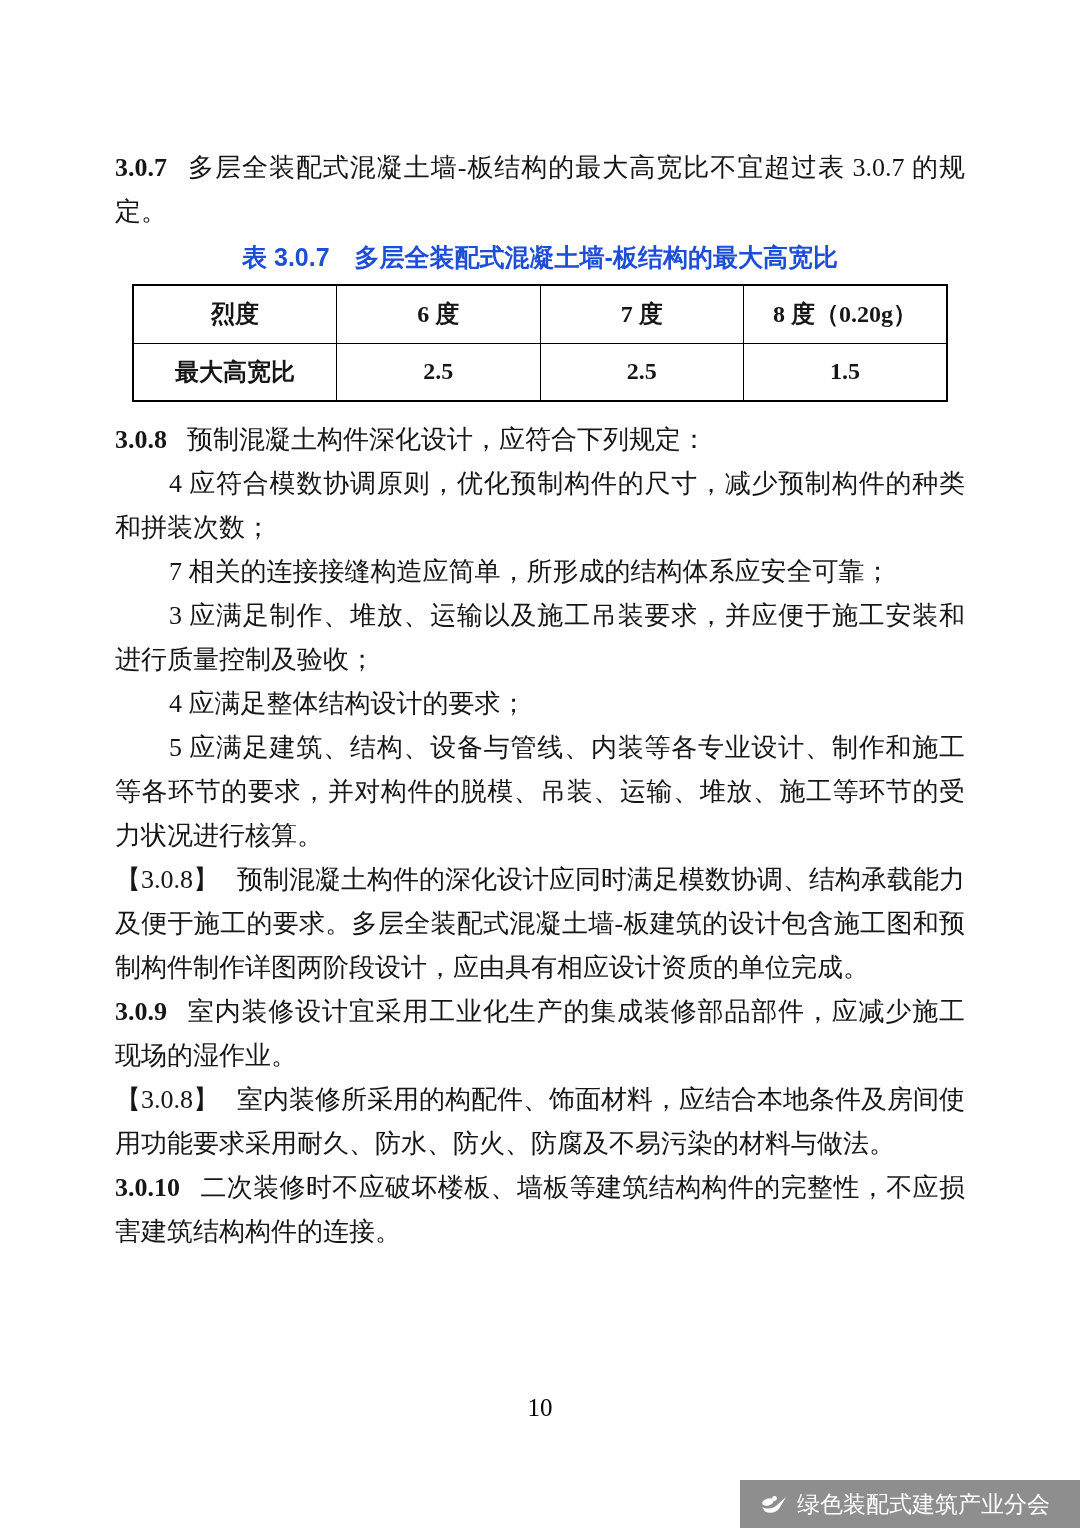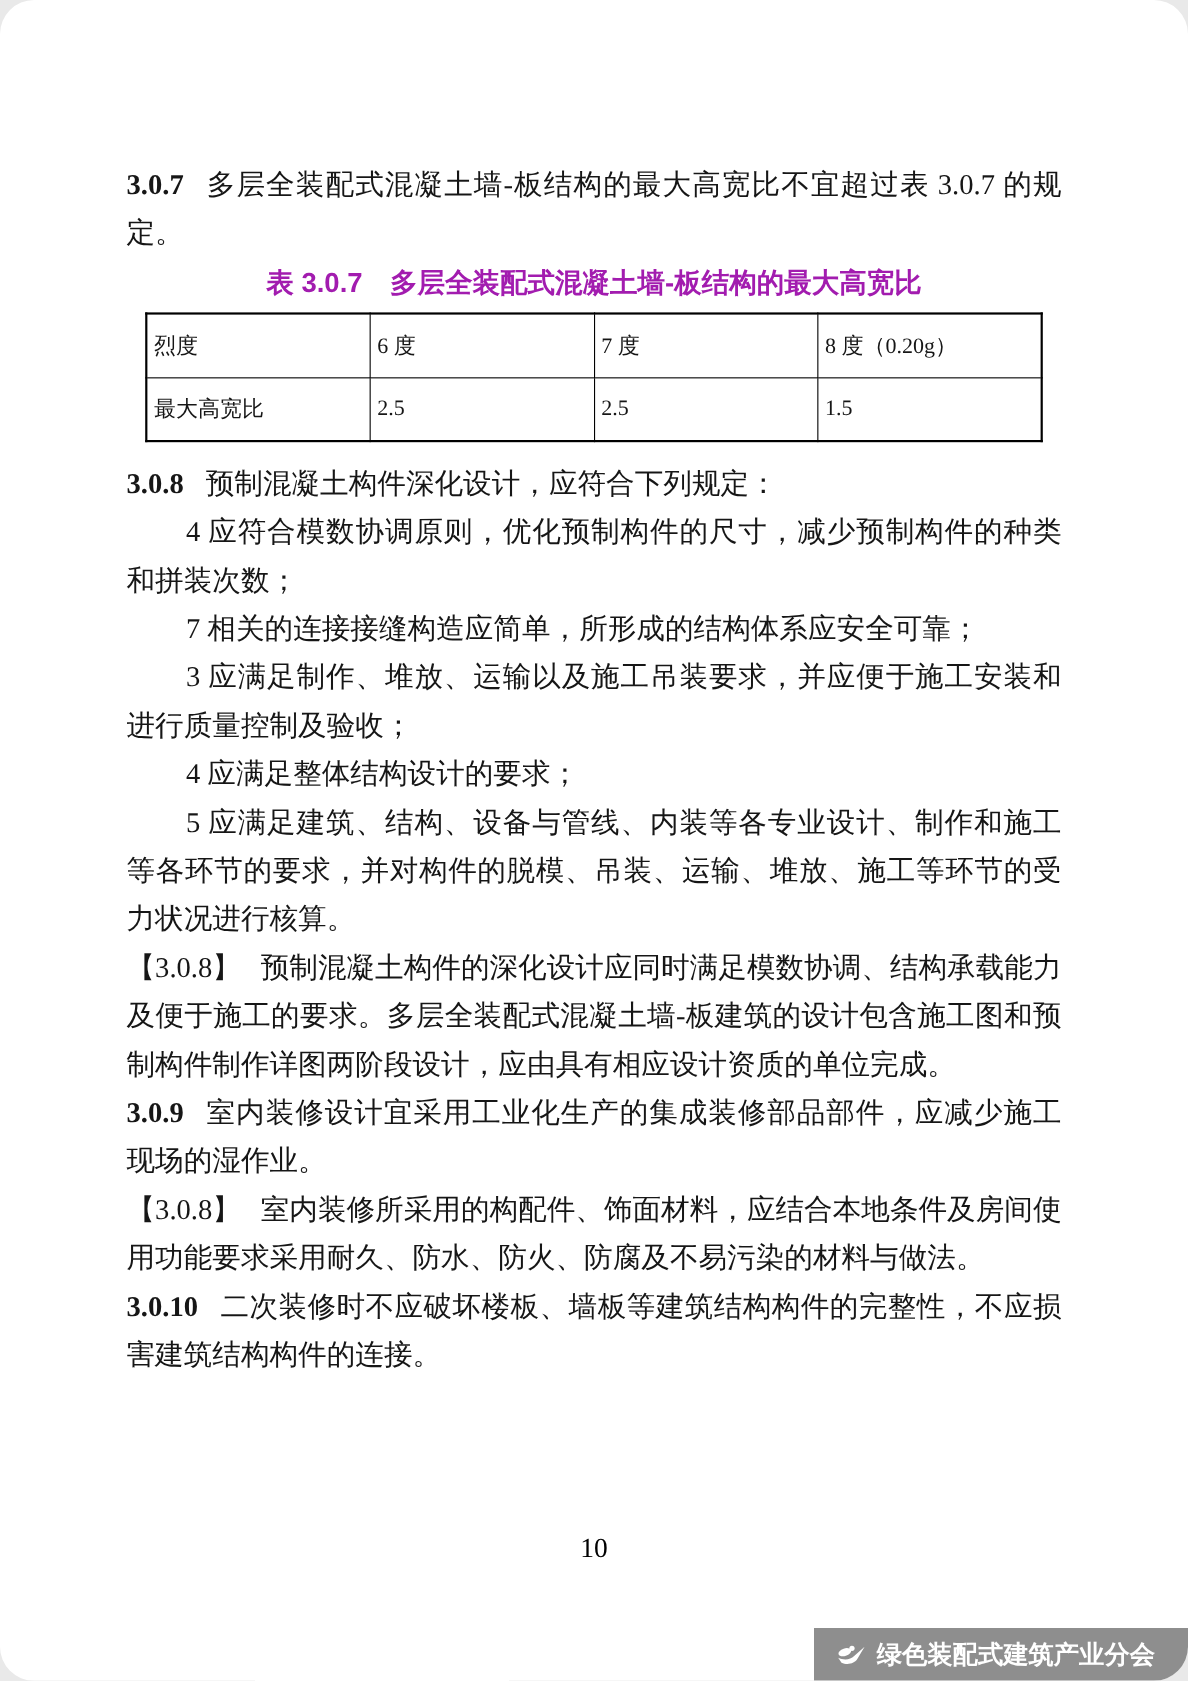--- a/index.html
+++ b/index.html
@@ -6,21 +6,20 @@
   html, body { margin: 0; padding: 0; background: #e9e9e9; }
   .page {
     width: 1080px;
     height: 1528px;
     margin: 0 auto;
     background: #ffffff;
     position: relative;
     overflow: hidden;
     font-family: "Liberation Serif", "DejaVu Serif", serif;
     color: #161616;
-    border-radius: 31px;
   }
   .content {
     position: absolute;
     top: 146px;
     left: 115px;
     width: 850px;
   }
   .para {
     margin: 0;
     font-size: 26px;
@@ -36,36 +35,37 @@
     margin-right: 18px;
   }
   .sub { text-indent: 54px; }
   .table-caption {
     margin: 6px 0 10px;
     font-family: "Liberation Sans", "DejaVu Sans", sans-serif;
     font-weight: bold;
     font-size: 25px;
     line-height: 34px;
     text-align: center;
-    color: #a21caf;
+    color: #1d4ed8;
   }
   table.spec {
     border-collapse: collapse;
     table-layout: fixed;
     width: 816px;
     margin: 0 auto 16px;
     border: 2px solid #000;
   }
   table.spec td {
     border: 1px solid #000;
     height: 58px;
-    text-align: left;
+    text-align: center;
     vertical-align: middle;
-    font-size: 20px;
+    font-size: 24px;
     padding: 0 6px;
+    font-weight: bold;
   }
   .page-number {
     position: absolute;
     top: 1394px;
     left: 0;
     width: 100%;
     text-align: center;
     font-size: 25px;
     color: #000000;
   }
@@ -73,21 +73,21 @@
     position: absolute;
     right: 0;
     bottom: 0;
     height: 48px;
     background: #8e8e8e;
     display: flex;
     align-items: center;
     gap: 9px;
     padding: 0 30px 0 20px;
     font-family: "Liberation Sans", "DejaVu Sans", sans-serif;
-    font-weight: bold;
+    font-weight: normal;
     font-size: 23px;
     color: #ffffff;
   }
   .footer-bar .logo { display: inline-flex; align-items: center; }
 </style>
 </head>
 <body>
 
 <div class="page">
   <div class="content">

